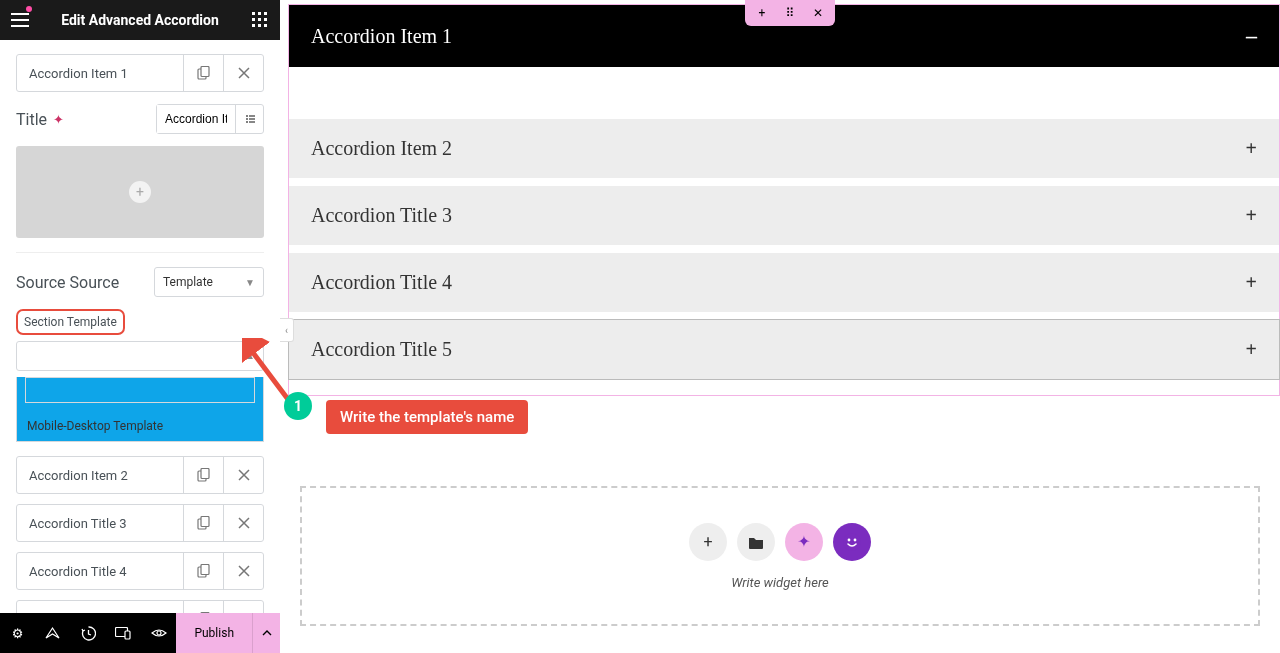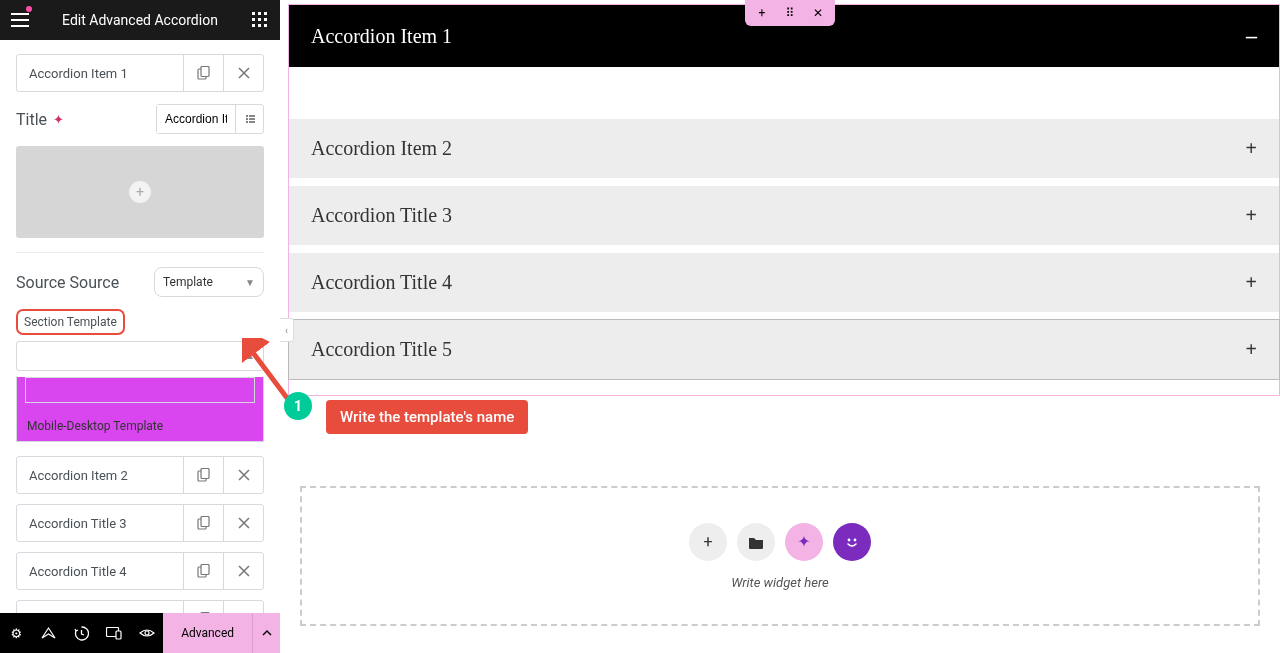--- a/index.html
+++ b/index.html
@@ -3,46 +3,46 @@
 <meta charset="utf-8">
 <style>
 * { box-sizing: border-box; margin: 0; padding: 0; }
 body { font-family: -apple-system, BlinkMacSystemFont, "Segoe UI", Roboto, sans-serif; font-size: 13px; color: #333; overflow: hidden; width: 1280px; height: 653px; position: relative; }
 
 
 .sidebar { position: absolute; left: 0; top: 0; width: 280px; height: 653px; background: #fff; display: flex; flex-direction: column; }
 .sidebar-header { background: #1a1a1a; color: #fff; height: 40px; display: flex; align-items: center; padding: 0 8px; position: relative; }
 .sidebar-header .menu-icon { width: 24px; height: 24px; display: flex; align-items: center; justify-content: center; cursor: pointer; }
 .sidebar-header .pink-dot { width: 6px; height: 6px; background: #ff4da6; border-radius: 50%; position: absolute; top: 6px; left: 26px; }
-.sidebar-header .title { flex: 1; text-align: center; font-size: 14px; font-weight: 400; }
+.sidebar-header .title { flex: 1; text-align: center; font-size: 14px; font-weight: 700; }
 .sidebar-header .apps-icon { width: 24px; height: 24px; display: flex; align-items: center; justify-content: center; cursor: pointer; }
 
 .sidebar-content { flex: 1; overflow-y: auto; padding: 14px 16px; }
 .repeater-item { border: 1px solid #d5d8dc; border-radius: 3px; display: flex; align-items: center; margin-bottom: 10px; height: 38px; }
 .repeater-item .label { flex: 1; padding: 0 12px; font-size: 13px; color: #495157; }
 .repeater-item .dup-btn, .repeater-item .close-btn { width: 40px; height: 100%; border-left: 1px solid #d5d8dc; display: flex; align-items: center; justify-content: center; cursor: pointer; color: #64666a; }
 
 .field-row { display: flex; align-items: center; margin: 12px 0; }
 .field-label { font-size: 16px; color: #495157; }
 .ai-badge { margin-left: 6px; color: #c36; }
 .title-input-group { margin-left: auto; display: flex; border: 1px solid #d5d8dc; border-radius: 3px; height: 30px; }
 .title-input { border: none; padding: 0 8px; font-size: 12px; width: 78px; outline: none; }
 .title-dyn { width: 28px; border-left: 1px solid #d5d8dc; display: flex; align-items: center; justify-content: center; cursor: pointer; }
 
 .image-upload { background: #d6d6d6; height: 92px; border-radius: 3px; display: flex; align-items: center; justify-content: center; margin: 8px 0 14px 0; cursor: pointer; }
 .image-upload .plus-circ { width: 22px; height: 22px; border-radius: 50%; background: rgba(255,255,255,0.7); display: flex; align-items: center; justify-content: center; color: #aaa; font-size: 14px; }
 .divider { border-top: 1px solid #eee; margin: 8px 0 14px 0; }
 
-.select-wrap { margin-left: auto; border: 1px solid #d5d8dc; border-radius: 8px; height: 30px; display: flex; align-items: center; padding: 0 8px; width: 110px; position: relative; font-size: 12px; cursor: pointer; }
+.select-wrap { margin-left: auto; border: 1px solid #d5d8dc; border-radius: 3px; height: 30px; display: flex; align-items: center; padding: 0 8px; width: 110px; position: relative; font-size: 12px; cursor: pointer; }
 .select-wrap .caret { position: absolute; right: 8px; font-size: 10px; color: #888; }
 
 .section-template-label { display: inline-block; padding: 4px 6px; border: 2px solid #e84c3d; border-radius: 7px; font-size: 12px; color: #495157; margin-bottom: 6px; }
 .template-select { border: 1px solid #d5d8dc; border-radius: 3px; height: 30px; width: 100%; position: relative; cursor: pointer; }
 .template-select .caret-up { position: absolute; right: 8px; top: 8px; font-size: 10px; color: #888; }
-.template-dropdown { border: 1px solid #d5d8dc; border-top: none; background: #d946ef; margin-top: -2px; }
+.template-dropdown { border: 1px solid #d5d8dc; border-top: none; background: #0ea5e9; margin-top: -2px; }
 .template-search { margin: 8px; border: 1px solid #d5d8dc; height: 26px; }
 .template-option { padding: 8px 10px; font-size: 12px; cursor: pointer; }
 
 .sidebar-footer { height: 40px; background: #000; display: flex; align-items: center; }
 .footer-btn { width: 36px; height: 100%; display: flex; align-items: center; justify-content: center; color: #fff; cursor: pointer; }
 .publish-btn-group { margin-left: auto; display: flex; height: 100%; }
 .publish-btn { background: #f3b3e5; color: #000; padding: 0 18px; display: flex; align-items: center; font-size: 12px; cursor: pointer; }
 .publish-caret { background: #f3b3e5; width: 28px; display: flex; align-items: center; justify-content: center; border-left: 1px solid rgba(0,0,0,0.1); cursor: pointer; }
 
 
@@ -239,21 +239,21 @@
           <rect x="10" y="4" width="5" height="8" rx="1" fill="#000" stroke="#fff" stroke-width="1.2"></rect>
         </svg>
       </div>
     <div class="footer-btn">
         <svg width="16" height="12" viewBox="0 0 16 12">
           <path d="M1 6 Q8 0 15 6 Q8 12 1 6 Z" fill="none" stroke="#fff" stroke-width="1.2"></path>
           <circle cx="8" cy="6" r="2" fill="none" stroke="#fff" stroke-width="1.2"></circle>
         </svg>
       </div>
     <div class="publish-btn-group">
-      <div class="publish-btn">Advanced</div>
+      <div class="publish-btn">Publish</div>
       <div class="publish-caret">
           <svg width="10" height="6" viewBox="0 0 10 6">
             <path d="M1 5 L5 1 L9 5" fill="none" stroke="#000" stroke-width="1.4"></path>
           </svg>
         </div>
     </div>
   </div>
 </div>
 
 <div class="canvas">

